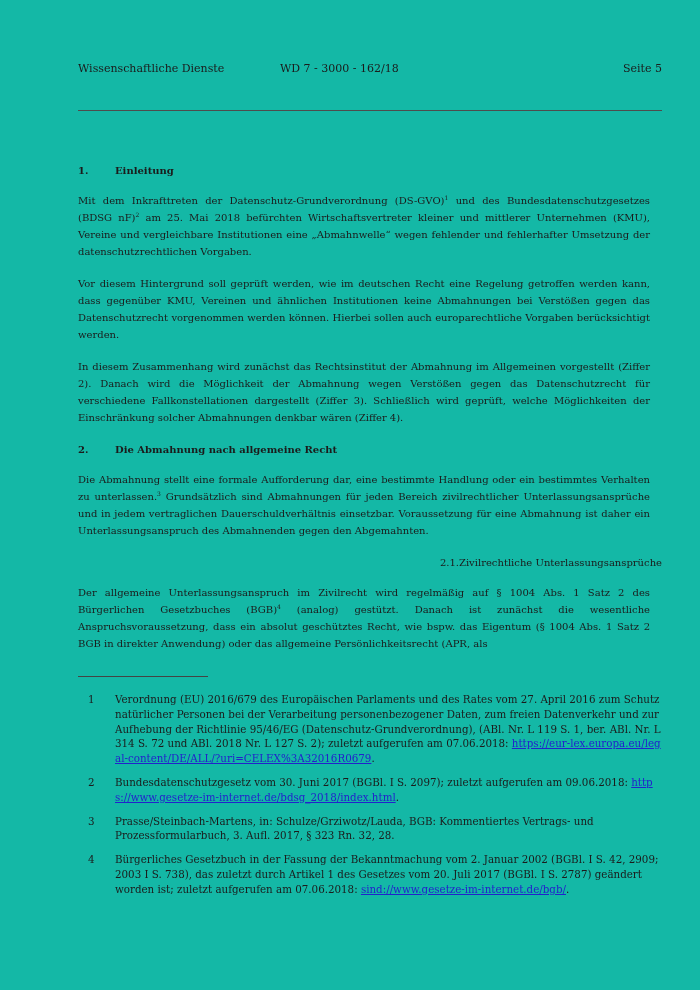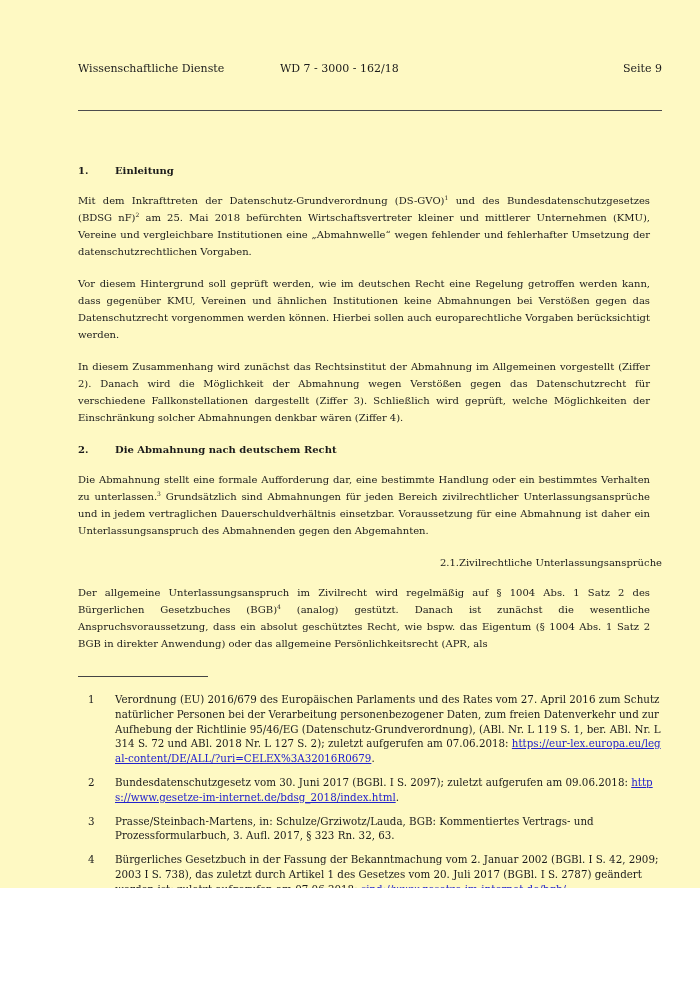--- a/index.html
+++ b/index.html
@@ -3,22 +3,22 @@
 <meta charset="utf-8">
 <style>
   :root{
     --text-color:#1b1b1b;
     --link-color:#2222cc;
     --rule-color:#4d4d4d;
   }
   html,body{margin:0;padding:0;background:#ffffff;}
   .page{
     position:relative;
-    width:700px;height:888px;
-    background:#fef9c3;
+    width:700px;height:990px;
+    background:#14b8a6;
     overflow:hidden;
     font-family:"DejaVu Serif", serif;
     color:var(--text-color);
   }
   .header{
     position:absolute;top:62px;left:78px;right:38px;
     display:grid;grid-template-columns:202px 1fr auto;
     font-size:11px;line-height:14px;
   }
   .h-center div{white-space:nowrap;}
@@ -54,39 +54,39 @@
 </head>
 <body>
 
 <div class="page">
 
   <header class="header">
     <div class="h-left">Wissenschaftliche Dienste</div>
     <div class="h-center">
       <div>WD 7 - 3000 - 162/18</div>
     </div>
-    <div class="h-right">Seite 9</div>
+    <div class="h-right">Seite 5</div>
   </header>
 
   <div class="header-rule"></div>
 
   <main class="content" id="content">
       <div class="heading"><span class="h-num">1.</span><span class="h-title">Einleitung</span></div>
       <p class="para"><span>Mit dem Inkrafttreten der Datenschutz-Grundverordnung (DS-GVO)</span><sup class="fnref">1</sup><span> und des Bundesdatenschutzgesetzes (BDSG nF)</span><sup class="fnref">2</sup><span> am 25. Mai 2018 befürchten Wirtschaftsvertreter kleiner und mittlerer Unternehmen (KMU), Vereine und vergleichbare Institutionen eine „Abmahnwelle“ wegen fehlender und fehlerhafter Umsetzung der datenschutzrechtlichen Vorgaben.</span></p>
       <p class="para"><span>Vor diesem Hintergrund soll geprüft werden, wie im deutschen Recht eine Regelung getroffen werden kann, dass gegenüber KMU, Vereinen und ähnlichen Institutionen keine Abmahnungen bei Verstößen gegen das Datenschutzrecht vorgenommen werden können. Hierbei sollen auch europarechtliche Vorgaben berücksichtigt werden.</span></p>
       <p class="para"><span>In diesem Zusammenhang wird zunächst das Rechtsinstitut der Abmahnung im Allgemeinen vorgestellt (Ziffer 2). Danach wird die Möglichkeit der Abmahnung wegen Verstößen gegen das Datenschutzrecht für verschiedene Fallkonstellationen dargestellt (Ziffer 3). Schließlich wird geprüft, welche Möglichkeiten der Einschränkung solcher Abmahnungen denkbar wären (Ziffer 4).</span></p>
-      <div class="heading"><span class="h-num">2.</span><span class="h-title">Die Abmahnung nach deutschem Recht</span></div>
+      <div class="heading"><span class="h-num">2.</span><span class="h-title">Die Abmahnung nach allgemeine Recht</span></div>
       <p class="para"><span>Die Abmahnung stellt eine formale Aufforderung dar, eine bestimmte Handlung oder ein bestimmtes Verhalten zu unterlassen.</span><sup class="fnref">3</sup><span> Grundsätzlich sind Abmahnungen für jeden Bereich </span><span class="b">zivilrechtlicher Unterlassungsansprüche</span><span> und in jedem vertraglichen </span><span class="b">Dauerschuldverhältnis</span><span> einsetzbar. Voraussetzung für eine Abmahnung ist daher ein Unterlassungsanspruch des Abmahnenden gegen den Abgemahnten.</span></p>
       <div class="heading regular"><span class="h-num">2.1.</span><span class="h-title">Zivilrechtliche Unterlassungsansprüche</span></div>
       <p class="para"><span>Der </span><span class="b">allgemeine Unterlassungsanspruch</span><span> im Zivilrecht wird regelmäßig auf § 1004 Abs. 1 Satz 2 des Bürgerlichen Gesetzbuches (BGB)</span><sup class="fnref">4</sup><span> (analog) gestützt. Danach ist zunächst die wesentliche Anspruchsvoraussetzung, dass ein absolut geschütztes Recht, wie bspw. das Eigentum (§ 1004 Abs. 1 Satz 2 BGB in direkter Anwendung) oder das allgemeine Persönlichkeitsrecht (APR, als</span></p>
     </main>
 
   <footer class="footnotes">
     <div class="fn-rule"></div>
     <div id="fn-list">
         <div class="fn"><span class="fn-num">1</span><span>Verordnung (EU) 2016/679 des Europäischen Parlaments und des Rates vom 27. April 2016 zum Schutz natürlicher Personen bei der Verarbeitung personenbezogener Daten, zum freien Datenverkehr und zur Aufhebung der Richtlinie 95/46/EG (Datenschutz-Grundverordnung), (ABl. Nr. L 119 S. 1, ber. ABl. Nr. L 314 S. 72 und ABl. 2018 Nr. L 127 S. 2); zuletzt aufgerufen am 07.06.2018: </span><a class="link" href="#">https://eur-lex.europa.eu/legal-content/DE/ALL/?uri=CELEX%3A32016R0679</a><span>.</span></div>
         <div class="fn"><span class="fn-num">2</span><span>Bundesdatenschutzgesetz vom 30. Juni 2017 (BGBl. I S. 2097); zuletzt aufgerufen am 09.06.2018: </span><a class="link" href="#">https://www.gesetze-im-internet.de/bdsg_2018/index.html</a><span>.</span></div>
-        <div class="fn"><span class="fn-num">3</span><span>Prasse/Steinbach-Martens, in: Schulze/Grziwotz/Lauda, BGB: Kommentiertes Vertrags- und Prozessformularbuch, 3. Aufl. 2017, § 323 Rn. 32, 63.</span></div>
+        <div class="fn"><span class="fn-num">3</span><span>Prasse/Steinbach-Martens, in: Schulze/Grziwotz/Lauda, BGB: Kommentiertes Vertrags- und Prozessformularbuch, 3. Aufl. 2017, § 323 Rn. 32, 28.</span></div>
         <div class="fn"><span class="fn-num">4</span><span>Bürgerliches Gesetzbuch in der Fassung der Bekanntmachung vom 2. Januar 2002 (BGBl. I S. 42, 2909; 2003 I S. 738), das zuletzt durch Artikel 1 des Gesetzes vom 20. Juli 2017 (BGBl. I S. 2787) geändert worden ist; zuletzt aufgerufen am 07.06.2018: </span><a class="link" href="#">sind://www.gesetze-im-internet.de/bgb/</a><span>.</span></div>
       </div>
   </footer>
 
 </div>
 
 </body></html>

